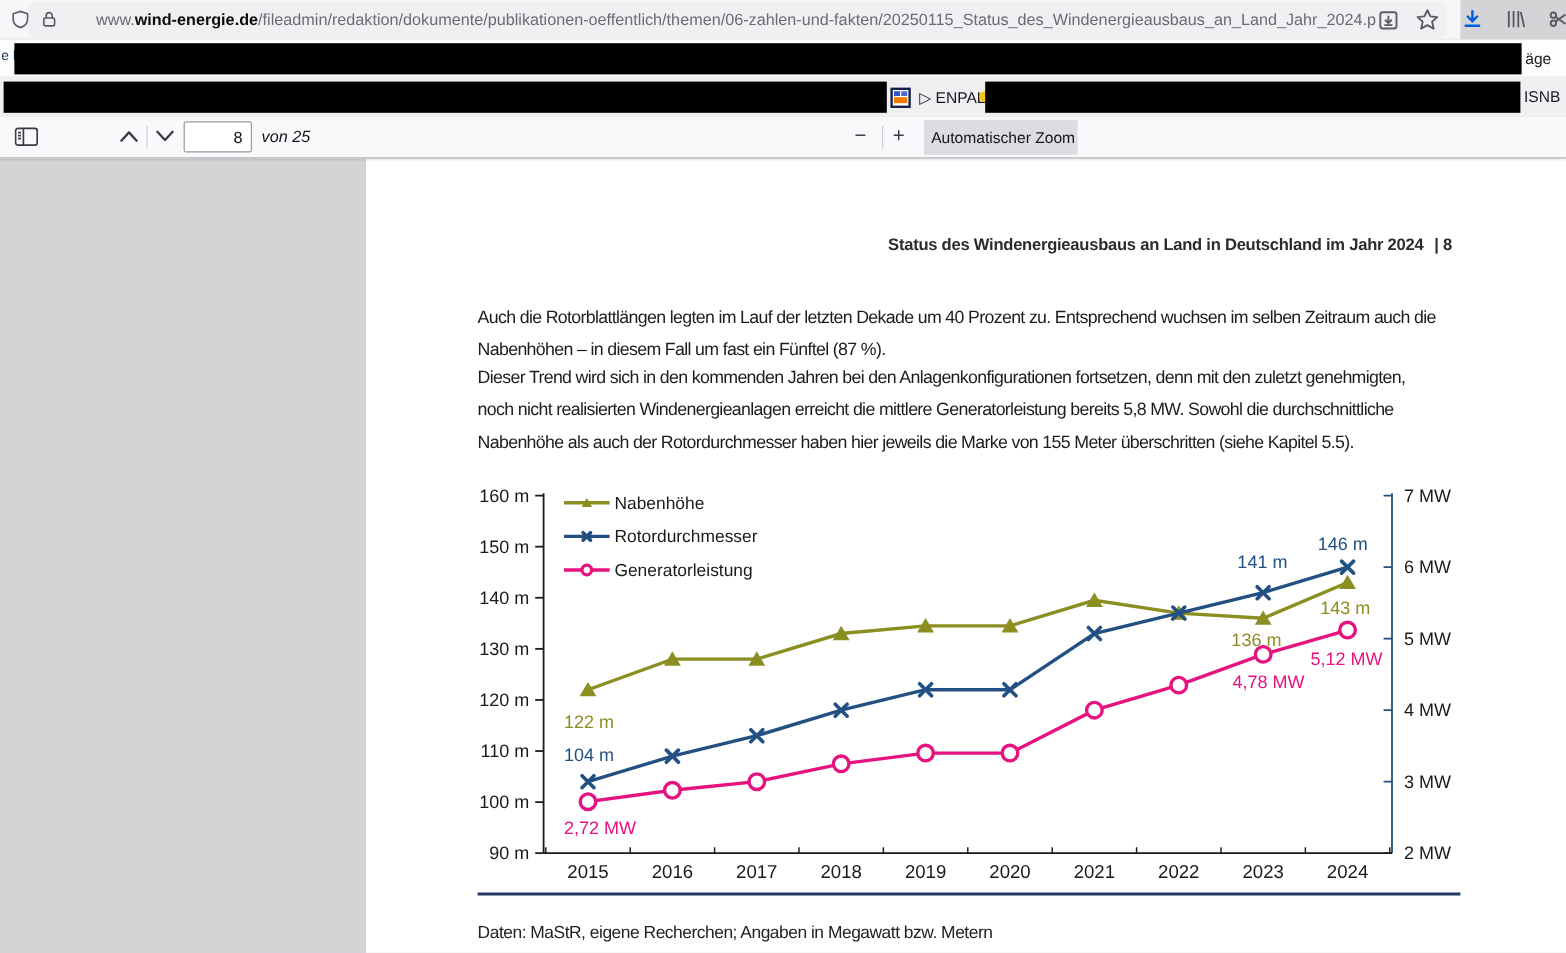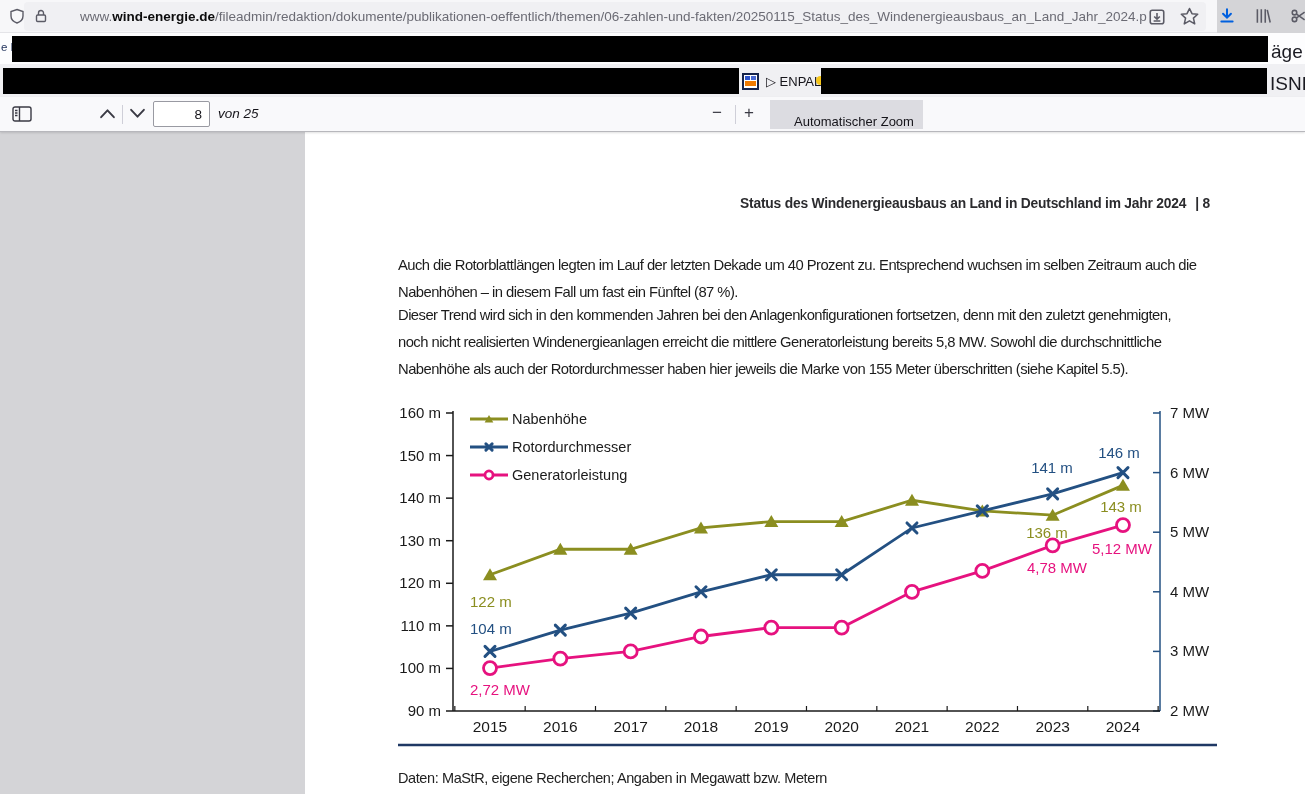--- a/index.html
+++ b/index.html
@@ -9,36 +9,36 @@
   .topbar { position:absolute; left:0; top:0; width:1217px; height:33px; background:#f7f7f9; border-bottom:1px solid #e4e4e8; }
   .urlbar { position:absolute; left:24px; top:2px; width:1182px; height:29px; background:#f0f0f3; border-radius:4px; }
   .icon16 { position:absolute; width:16px; height:16px; }
   .icon16 svg, .icon20 svg { display:block; width:100%; height:100%; }
   .url-text { position:absolute; left:56px; top:7px; font-size:13.5px; color:#6b6b74; white-space:nowrap; width:1085px; overflow:hidden; }
   .url-text .domain { color:#0c0c0d; font-weight:700; }
 
   .bmrow1 { position:absolute; left:0; top:33px; width:1305px; height:31px; background:#fdfdfe; }
   .bmrow2 { position:absolute; left:0; top:64px; width:1305px; height:33px; background:#f0f0f3; }
   .redact { position:absolute; background:#000; }
-  .remnant { position:absolute; font-size:19px; color:#1b1b22; white-space:nowrap; }
+  .remnant { position:absolute; font-size:13px; color:#1b1b22; white-space:nowrap; }
   .enpal { position:absolute; left:742px; top:5px; height:24px; display:flex; align-items:center; gap:7px; }
   .enpal-fav { width:17px; height:17px; border:2px solid #14224a; background:#fff; position:relative; }
   .enpal-fav .b1 { position:absolute; left:1px; top:1px; width:5px; height:4px; background:#2f55cc; }
   .enpal-fav .b2 { position:absolute; left:7px; top:1px; width:5px; height:4px; background:#4a6ad4; }
   .enpal-fav .or { position:absolute; left:1px; top:6px; width:11px; height:5px; background:#ef7a00; }
   .enpal-label { font-size:13px; color:#15141a; white-space:nowrap; }
   .yellow-sliver { position:absolute; left:816px; top:12px; width:9px; height:9px; border-radius:50%; background:#f5c518; }
 
   
   .pdftoolbar { position:absolute; left:0; top:97px; width:1305px; height:35px; background:#f9f9fb; border-bottom:1px solid #b7b7bc; box-shadow:0 1px 2px rgba(0,0,0,.12); z-index:3; }
   .tb-sep { position:absolute; top:8px; width:1px; height:19px; background:#cfcfd8; }
   .page-input { position:absolute; left:153px; top:4px; width:57px; height:26px; border:1px solid #999aa2; border-radius:2px; background:#fff; text-align:right; padding-right:7px; font-size:13.5px; color:#15141a; font-family:"Liberation Sans",sans-serif; }
   .tb-label { position:absolute; font-size:13.5px; color:#15141a; white-space:nowrap;font-style:italic; }
   .tb-glyph { position:absolute; font-size:17px; color:#3a3a44; }
-  .zoom-select { position:absolute; left:770px; top:3px; width:153px; height:29px; background:#dcdce1; display:flex; align-items:flex-end; padding:0 24px; font-size:13px; color:#15141a; }
+  .zoom-select { position:absolute; left:770px; top:3px; width:128px; height:29px; background:#dcdce1; display:flex; align-items:center; padding:0 6px; font-size:13px; color:#15141a; }
   .zoom-select .zl { flex:1; white-space:nowrap; }
 
   
   .viewer { position:absolute; left:0; top:132px; width:1305px; height:662px; background:#d4d4d7; }
   .page { position:absolute; left:305px; top:0; width:1000px; height:662px; background:#fff; }
   .doc-header { position:absolute; top:64px; right:95px; font-size:13.8px; font-weight:600; letter-spacing:-0.2px; color:#2b2b2e; white-space:pre; }
   .doc-header .pg { margin-left:9px; font-weight:600; }
   .para { position:absolute; left:93px; font-size:14.8px; letter-spacing:-0.55px; line-height:27px; color:#1c1c1c; white-space:pre; }
   .caption-b { position:absolute; left:93px; top:617px; font-size:15px; font-weight:700; letter-spacing:-0.4px; color:#111; white-space:pre; }
   .caption-s { position:absolute; left:93px; top:638px; font-size:14.5px; letter-spacing:-0.4px; color:#222; white-space:pre; }

